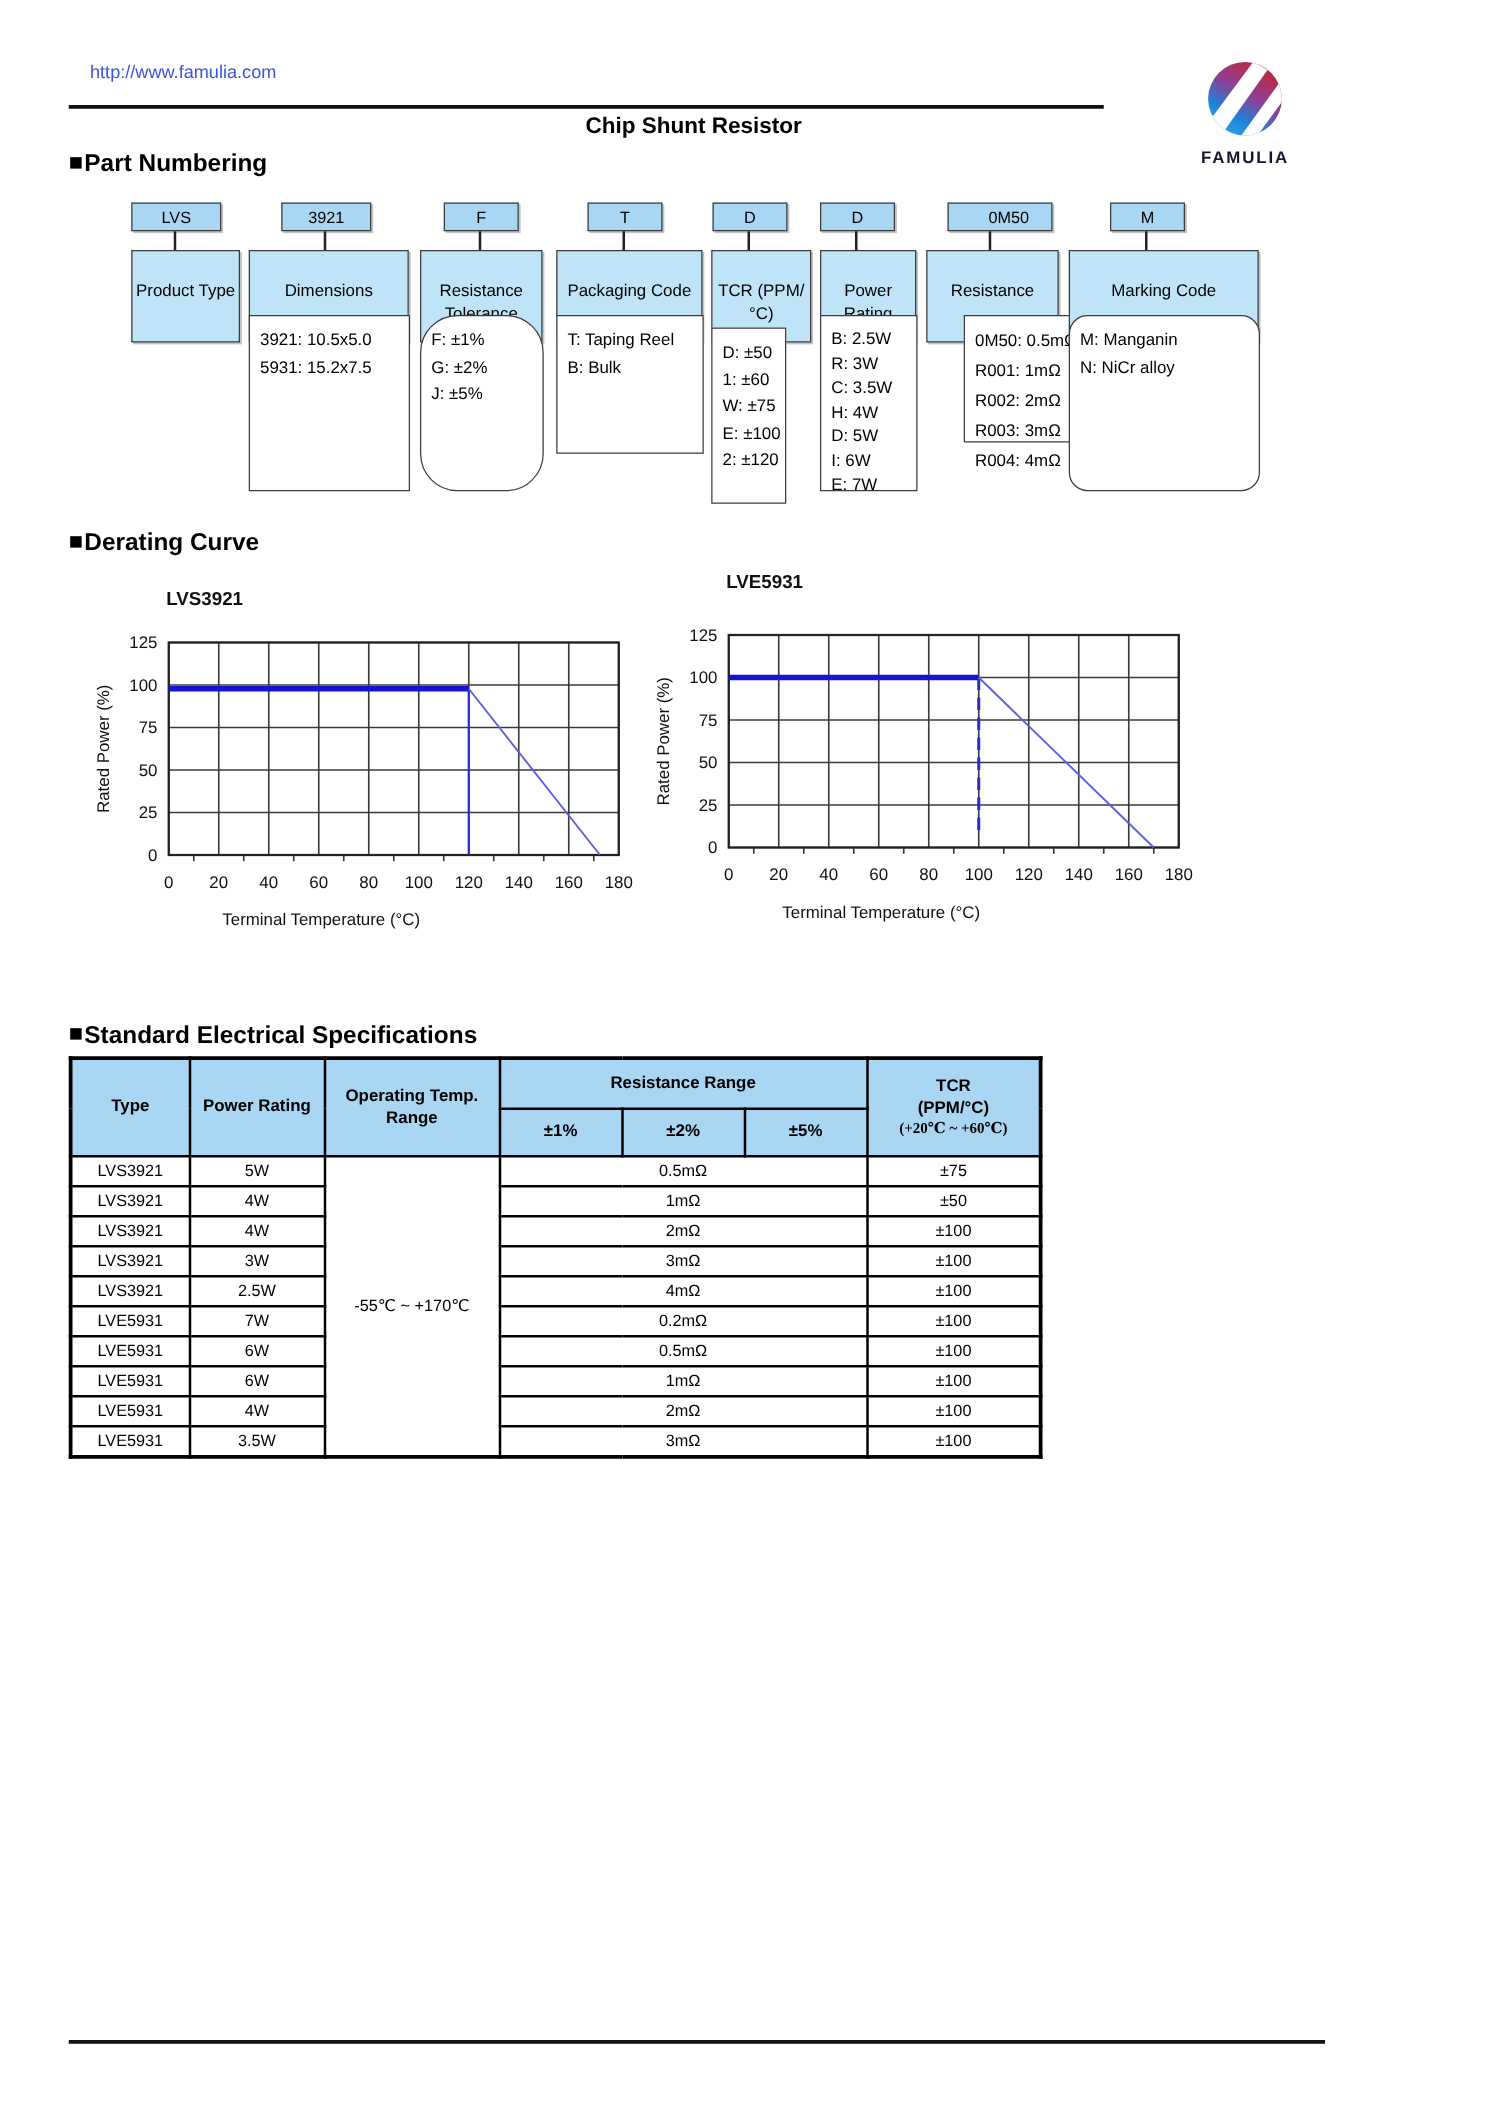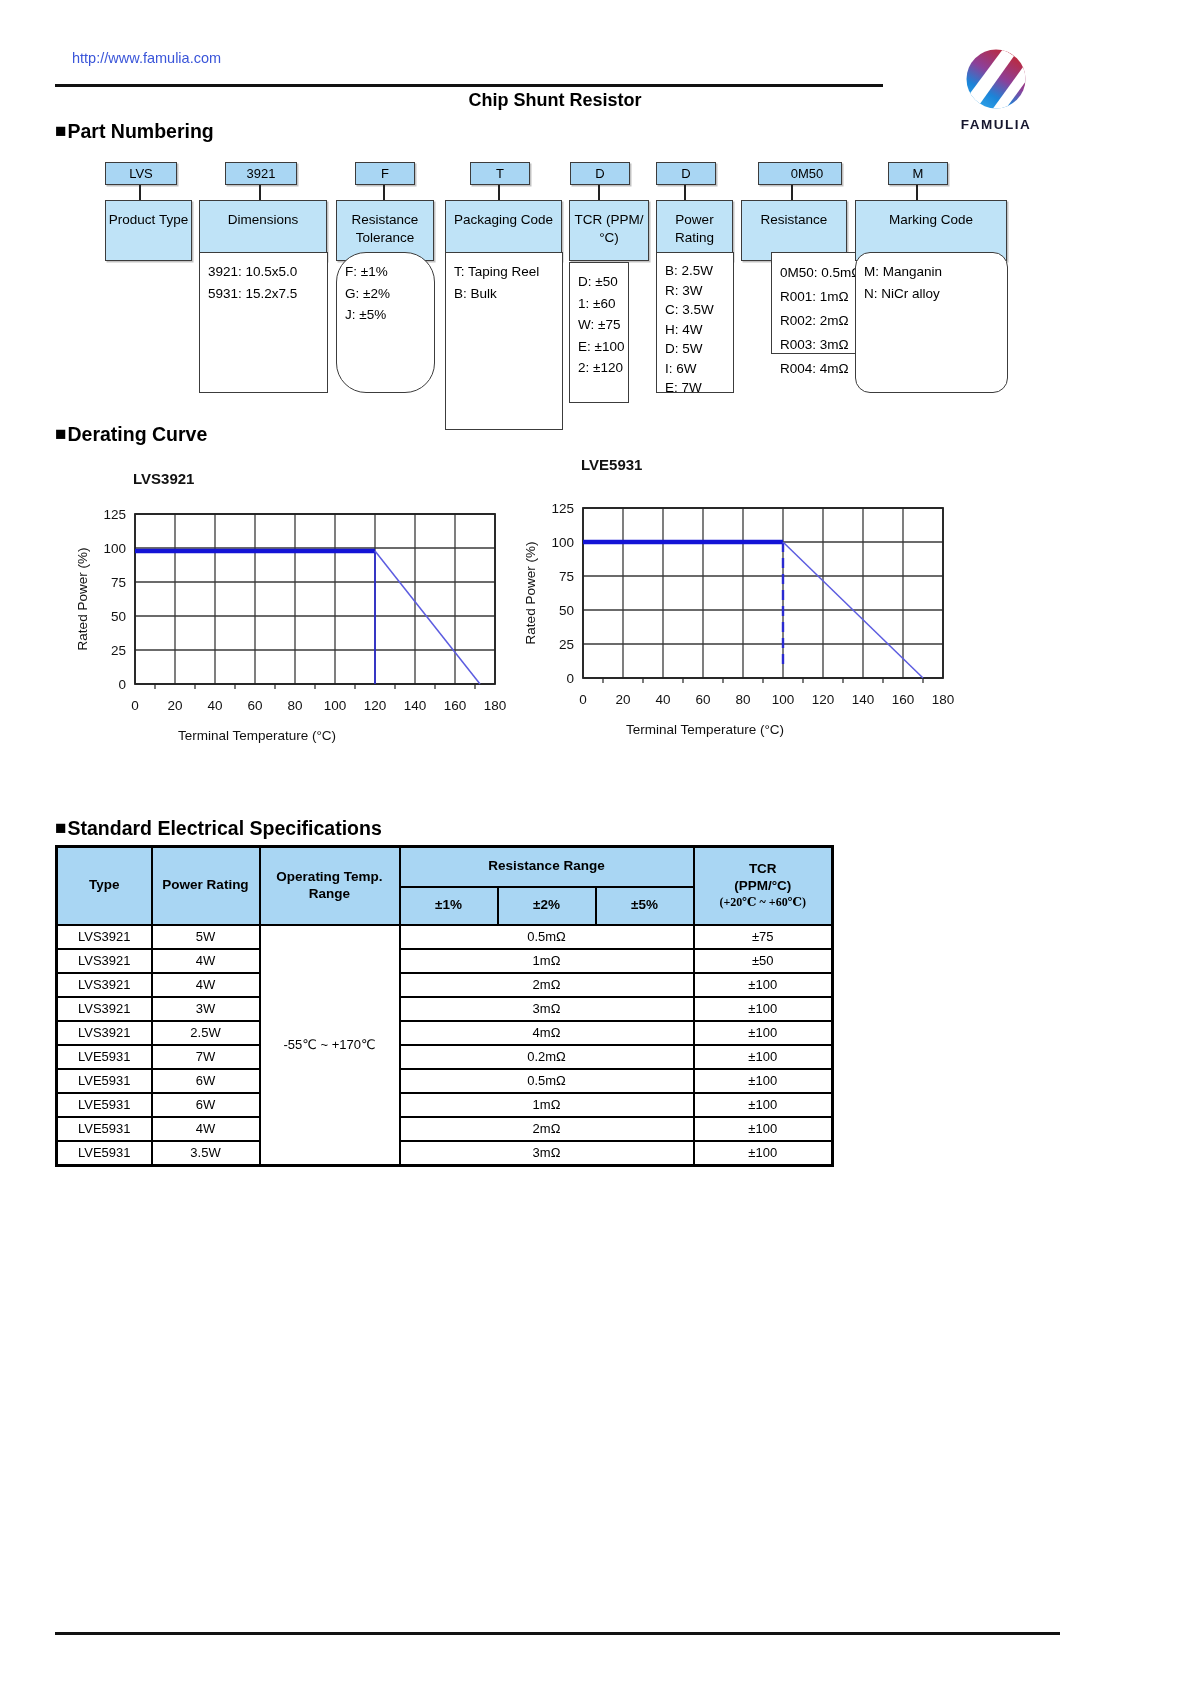--- a/index.html
+++ b/index.html
@@ -14,21 +14,21 @@
   .logo-text{font-size:13.5px;font-weight:bold;letter-spacing:1.5px;color:#16162e;margin-top:1px;}
 
   .sec-head{position:absolute;left:55px;font-size:19.5px;font-weight:bold;display:flex;align-items:center;gap:1px;}
   .sec-bullet{font-size:19px;line-height:1;transform:translateY(-1px);}
 
   
   .pn-code{position:absolute;height:21px;line-height:21px;text-align:center;font-size:13px;
     background:#a9d6f3;border:1.5px solid #3c3c3c;box-shadow:1.5px 1.5px 0 rgba(120,120,120,.45);}
   .pn-conn{position:absolute;width:2px;background:#222;}
   .pn-head{position:absolute;height:49px;background:#bfe3f7;border:1.5px solid #3c3c3c;
-    text-align:center;font-size:13.5px;line-height:1.3;padding-top:10px;box-sizing:content-box;
+    text-align:center;font-size:13.5px;line-height:1.3;padding-top:23px;box-sizing:content-box;
     box-shadow:1.5px 1.5px 0 rgba(120,120,120,.45);}
   .pn-detail{position:absolute;background:#fff;border:1.5px solid #3c3c3c;font-size:13.5px;
     text-align:left;padding:8px 4px 0 8px;box-sizing:border-box;}
   .pn-item{white-space:nowrap;}
 
   
   .chart{position:absolute;}
   .chart text{font-family:"Liberation Sans","DejaVu Sans",sans-serif;fill:#111;}
 
   
@@ -95,21 +95,21 @@
       <div class="pn-conn" style="left: 383px; top: 184.5px; height: 15px;"></div>
       <div class="pn-head" style="left: 336px; top: 200px; width: 96px;">Resistance Tolerance</div>
       <div class="pn-detail" style="left: 336px; top: 252px; width: 99px; height: 141px; line-height: 21.5px; border-radius: 30px;">
         <div class="pn-item">F: ±1%</div>
         <div class="pn-item">G: ±2%</div>
         <div class="pn-item">J: ±5%</div>
       </div>
       <div class="pn-code" style="left: 470px; top: 162px; width: 58px;">T</div>
       <div class="pn-conn" style="left: 498px; top: 184.5px; height: 15px;"></div>
       <div class="pn-head" style="left: 445px; top: 200px; width: 115px;">Packaging Code</div>
-      <div class="pn-detail" style="left: 445px; top: 252px; width: 118px; height: 178px; line-height: 21.5px;">
+      <div class="pn-detail" style="left: 445px; top: 252px; width: 118px; height: 111px; line-height: 21.5px;">
         <div class="pn-item">T: Taping Reel</div>
         <div class="pn-item">B: Bulk</div>
       </div>
       <div class="pn-code" style="left: 570px; top: 162px; width: 58px;">D</div>
       <div class="pn-conn" style="left: 598px; top: 184.5px; height: 15px;"></div>
       <div class="pn-head" style="left: 569px; top: 200px; width: 78px;">TCR (PPM/°C)</div>
       <div class="pn-detail" style="left: 569px; top: 262px; width: 60px; height: 141px; line-height: 21.5px;">
         <div class="pn-item">D: ±50</div>
         <div class="pn-item">1: ±60</div>
         <div class="pn-item">W: ±75</div>

